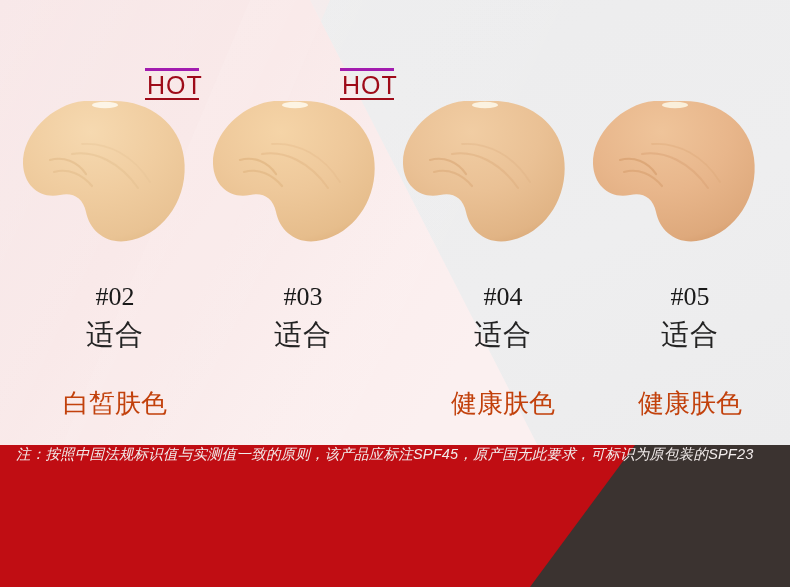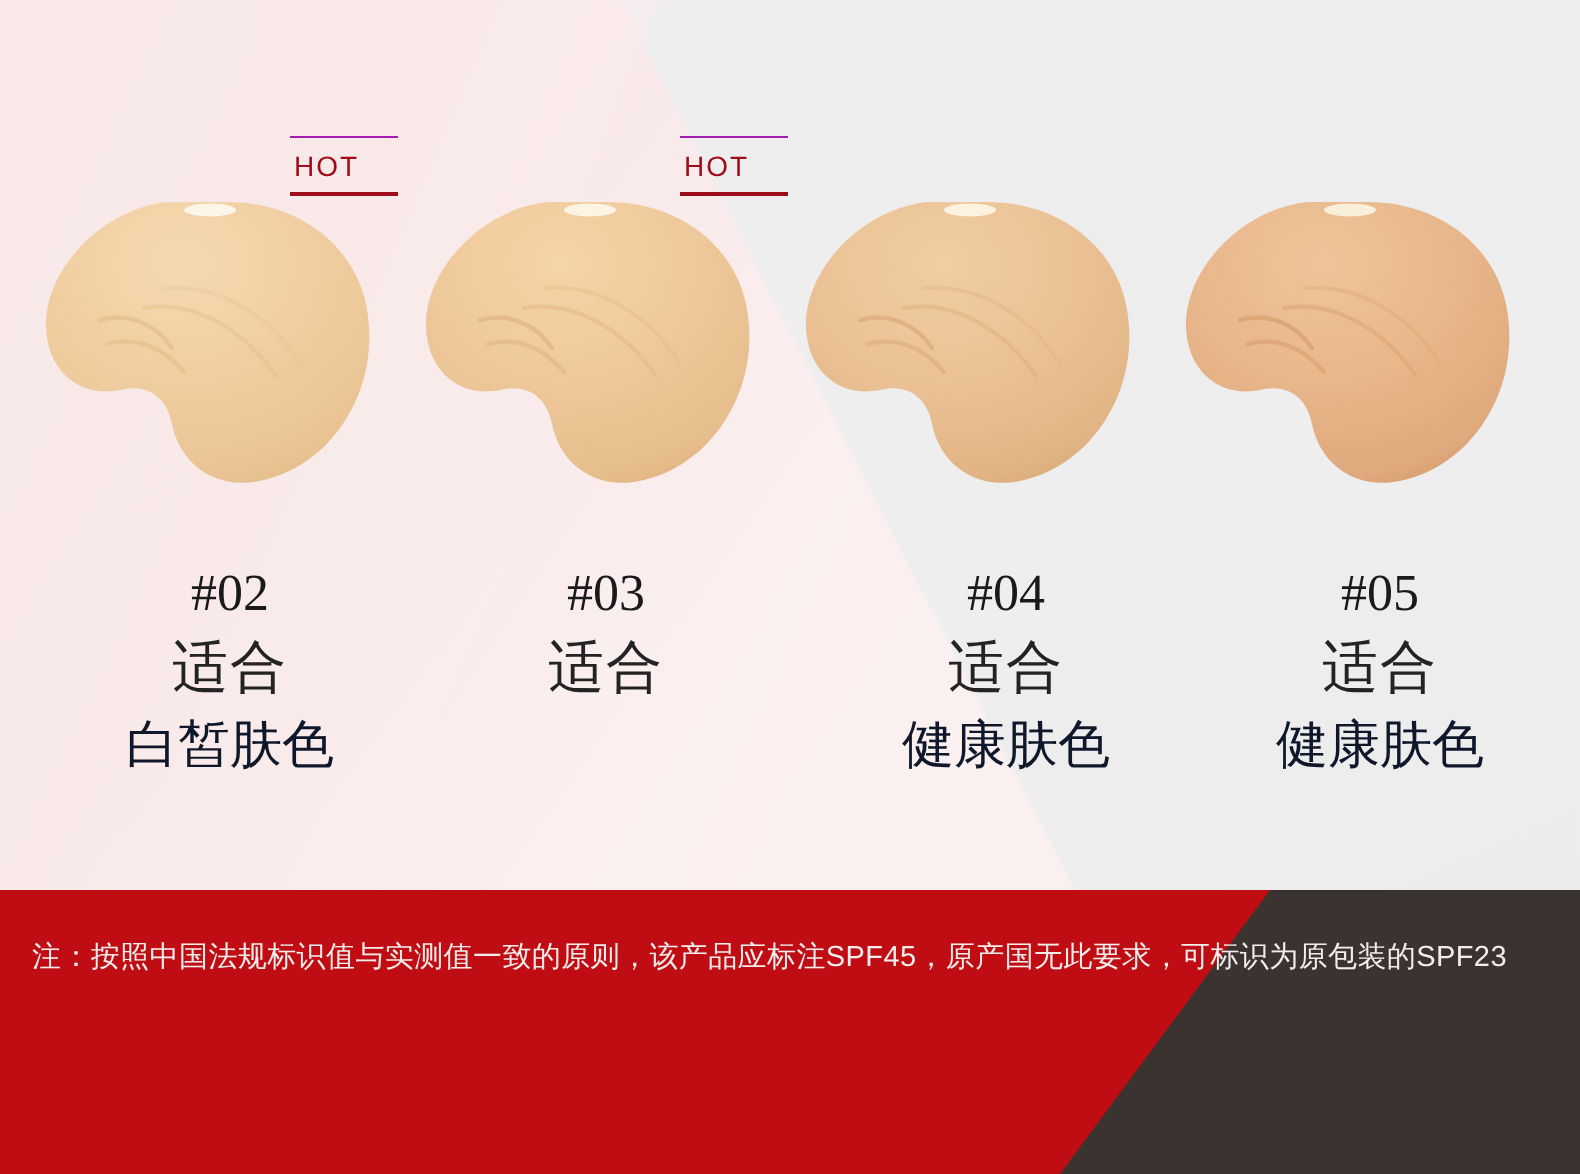--- a/index.html
+++ b/index.html
@@ -53,26 +53,26 @@
   .swatch-cell.c2 { left:400px; }
   .swatch-cell.c3 { left:590px; }
 
   .swatch-svg { display:block; width:190px; height:150px; }
 
   
   .hot-badge {
     position:absolute;
     color:#9e0b19;
     font-family:"Liberation Sans", sans-serif;
-    font-size:14px;
+    font-size:25px;
     letter-spacing:1px;
     line-height:20px;
-    text-align:left;
+    text-align:right;
     padding:4px 2px 3px 2px;
-    border-top:1px solid #a21caf;
+    border-top:3px solid #a21caf;
     border-bottom:2px solid #9e0b19;
     width:54px;
   }
   .hot-badge.h0 { left:145px; top:68px; }
   .hot-badge.h1 { left:340px; top:68px; }
 
   
   .label-row {
     position:absolute;
     left:0; top:278px;
@@ -98,53 +98,54 @@
     letter-spacing:0px;
   }
   .shade-l1 {
     font-family:Liberation Serif, serif;
     font-size:28px;
     line-height:38px;
     color:#232323;
     letter-spacing:1px;
   }
   .shade-l2 {
-    font-family:Liberation Serif, serif;
+    font-family:Liberation Mono, monospace;
     font-size:26px;
     line-height:38px;
-    color:#0f172a;
+    color:#c2410c;
     letter-spacing:0px;
     white-space:nowrap;
+    margin-top:32px;
   }
 
   
   .banner {
     position:absolute;
     left:0; top:445px;
     width:790px; height:142px;
     background:#c00d13;
     overflow:hidden;
   }
   .banner-dark {
     position:absolute;
     right:0; top:0;
     width:260px; height:142px;
   }
   .banner-note {
     position:absolute;
     left:0; top:0;
     width:662px;
     padding-left:16px;
-    padding-top:24px;
     color:#f2eceb;
     font-family:"Liberation Sans", sans-serif;
     font-size:14.5px;
     letter-spacing:0.2px;
     white-space:nowrap;
     z-index:3;
+    font-style:italic;
   }
 </style>
 </head>
 <body>
 
 <div id="page">
 
   <div class="bg-base"></div>
 
   <svg class="bg-pink-wedge" viewBox="0 0 790 450" preserveAspectRatio="none">

